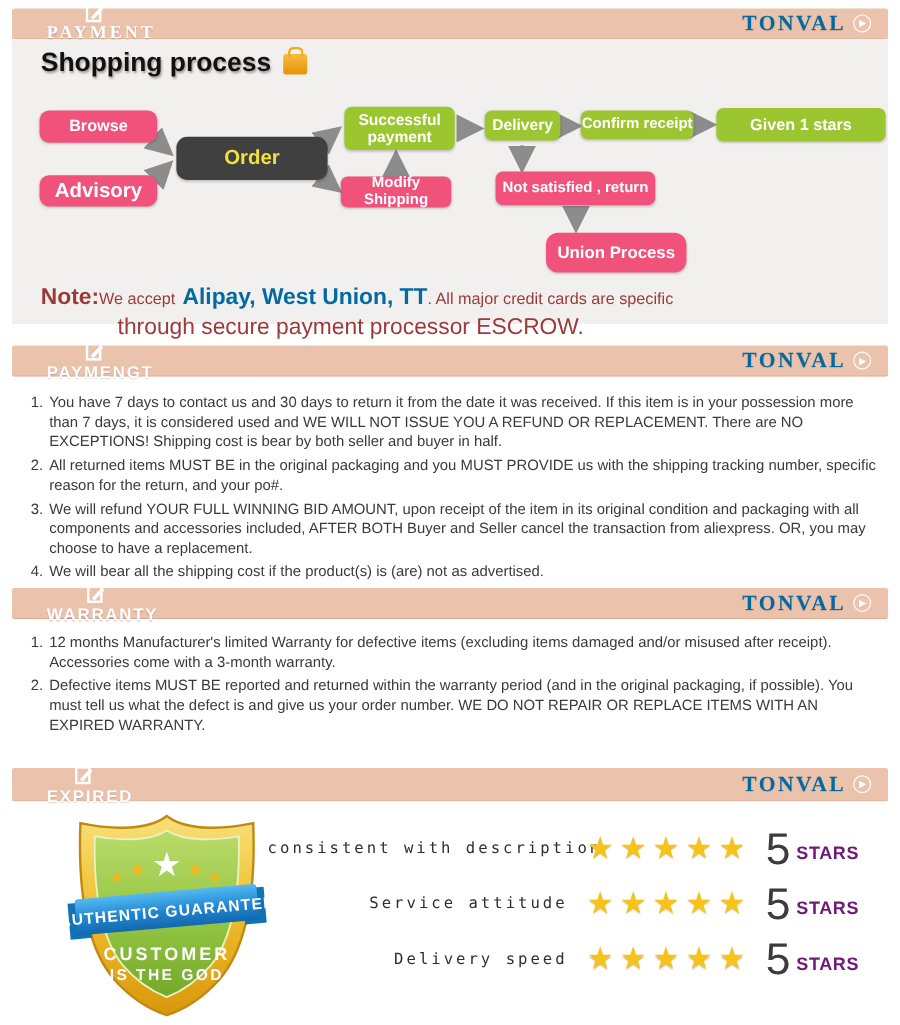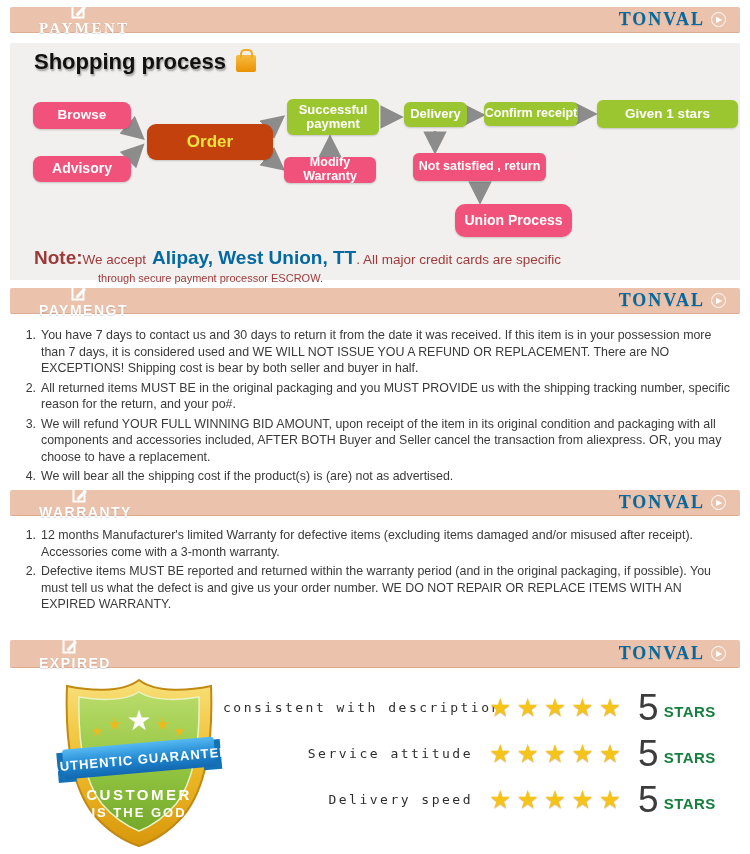--- a/index.html
+++ b/index.html
@@ -15,72 +15,72 @@
              text-shadow:0 1px 1px rgba(0,0,0,.15);}
   .bar-title.serif{font-family:"Liberation Serif",serif;font-size:15px;letter-spacing:2.5px;}
   .bar-right{display:flex;align-items:center;}
   .brand{color:#0369a1;font-weight:bold;font-family:"Liberation Serif",serif;
          font-size:18px;letter-spacing:2px;text-shadow:0 1px 1px rgba(0,0,0,.15);text-align:center;}
   .play-circle{width:15px;height:15px;border:1.5px solid #fff;border-radius:50%;
                margin-left:6px;display:flex;align-items:center;justify-content:center;
                color:#fff;font-size:8px;line-height:1;padding-left:1px;box-sizing:border-box;}
 
   
-  .panel{position:absolute;left:10px;top:43px;width:730px;height:237px;background:#f2f0ee;}
+  .panel{position:absolute;left:10px;top:33px;width:730px;height:237px;background:#f2f0ee;}
   .ptitle-row{position:absolute;left:24px;top:6px;display:flex;align-items:flex-start;}
   .ptitle{margin:0;font-size:22px;font-weight:900;color:#111;letter-spacing:0px;
           text-shadow:1px 2px 2px rgba(0,0,0,.35);}
   .bag{width:20px;height:17px;background:linear-gradient(#f8bc42,#e89203);
        border-radius:2px;position:relative;margin:6px 0 0 10px;}
   .bag::before{content:"";position:absolute;top:-6px;left:4px;width:9px;height:7px;
        border:2.5px solid #f2aa1e;border-bottom:none;border-radius:5px 5px 0 0;}
 
   .flow{position:absolute;left:0;top:55px;width:730px;height:145px;}
   .n{position:absolute;display:flex;align-items:center;justify-content:center;
      color:#fff;font-weight:bold;text-align:center;border-radius:6px;line-height:1.1;
      box-shadow:0 1px 2px rgba(0,0,0,.18);}
   .pinkb{background:#f1527b;}
   .limeb{background:#9cc62f;}
-  .orderb{background:#c2410c;color:#f0e23c;}
+  .orderb{background:#404040;color:#f0e23c;}
   .n-browse{left:23px;top:4px;width:98px;height:27px;font-size:13.5px;border-radius:8px;}
-  .n-advisory{left:23px;top:58px;width:98px;height:26px;font-size:14px;border-radius:8px;}
+  .n-advisory{left:23px;top:58px;width:98px;height:26px;font-size:17px;border-radius:8px;}
   .n-order{left:137px;top:26px;width:126px;height:36px;font-size:17px;border-radius:9px;}
   .n-success{left:277px;top:1px;width:92px;height:36px;font-size:13px;padding:0 8px;box-sizing:border-box;}
   .n-modify{left:274px;top:59px;width:92px;height:26px;font-size:12.5px;}
   .n-delivery{left:394px;top:4px;width:63px;height:25px;font-size:13px;}
   .n-confirm{left:474px;top:4px;width:94px;height:24px;font-size:12.5px;}
   .n-given{left:587px;top:2px;width:141px;height:28px;font-size:13.5px;}
   .n-notsat{left:403px;top:55px;width:133px;height:28px;font-size:12.5px;}
   .n-return{left:445px;top:106px;width:117px;height:33px;font-size:14px;border-radius:10px;}
   .arrows{position:absolute;left:0;top:0;width:730px;height:145px;}
 
   .note{position:absolute;left:24px;top:190px;color:#9c3a3a;}
   .note-line1{display:flex;align-items:baseline;white-space:nowrap;}
   .note-label{font-size:19px;font-weight:600;margin-top:14px;}
   .note-small{font-size:13.5px;}
   .note-hl{font-size:19px;font-weight:700;margin-left:6px;color:#0369a1;}
-  .note-line2{font-size:11px;margin:3px 0 0 64px;}
+  .note-line2{font-size:19px;margin:3px 0 0 64px;}
 
   
   .terms{position:absolute;left:20px;width:712px;font-size:12.4px;line-height:1.33;color:#3a3a3a;}
   .term{display:flex;margin-bottom:3px;}
   .tnum{width:16px;flex:none;text-align:right;margin-right:5px;}
   .ttext{flex:1;}
 
   
   .feedback{position:absolute;left:10px;top:676px;width:730px;display:flex;}
   .badge-wrap{flex:none;margin-left:45px;}
   .ratings{flex:1;padding:12px 46px 0 0;}
   .rrow{display:flex;align-items:center;justify-content:flex-end;height:38px;margin-bottom:8px;}
   .rlabel{font-family:"DejaVu Sans Mono",monospace;font-size:13px;letter-spacing:2.5px;
           color:#2e2e2e;width:250px;text-align:right;margin-right:16px;white-space:nowrap;}
   .rstars{font-size:25px;color:#f6c318;letter-spacing:5px;line-height:1;
           text-shadow:0 1px 1px rgba(180,120,0,.5);margin-right:4px;}
   .rvalue{font-size:37px;color:#3c3c3c;font-weight:400;margin:0 5px 0 8px;line-height:1;}
-  .runit{font-size:15px;font-weight:bold;color:#15803d;letter-spacing:.5px;margin-top:8px;}
+  .runit{font-size:15px;font-weight:bold;color:#701a75;letter-spacing:.5px;margin-top:8px;}
 </style>
 </head>
 <body>
 
 <div class="page">
 
   <div class="bar" style="top:7px">
     <div class="bar-left">
       <svg width="17" height="18" viewBox="0 0 17 18">
         <rect x="1.5" y="2.5" width="11" height="13" fill="none" stroke="#fff" stroke-width="2"></rect>
@@ -117,21 +117,21 @@
           <line x1="460" y1="17" x2="468" y2="17" marker-end="url(#ah)"></line>
           <line x1="571" y1="16" x2="580" y2="16" marker-end="url(#ah)"></line>
           <line x1="425" y1="33" x2="425" y2="49" marker-end="url(#ah)"></line>
           <line x1="470" y1="87" x2="470" y2="99" marker-end="url(#ah)"></line>
         </g>
       </svg>
       <div class="n pinkb n-browse">Browse</div>
       <div class="n pinkb n-advisory">Advisory</div>
       <div class="n orderb n-order">Order</div>
       <div class="n limeb n-success">Successful payment</div>
-      <div class="n pinkb n-modify">Modify Warranty</div>
+      <div class="n pinkb n-modify">Modify Shipping</div>
       <div class="n limeb n-delivery">Delivery</div>
       <div class="n limeb n-confirm">Confirm receipt</div>
       <div class="n limeb n-given">Given 1 stars</div>
       <div class="n pinkb n-notsat">Not satisfied , return</div>
       <div class="n pinkb n-return">Union Process</div>
     </div>
 
     <div class="note">
       <div class="note-line1">
         <span class="note-label">Note:</span>

